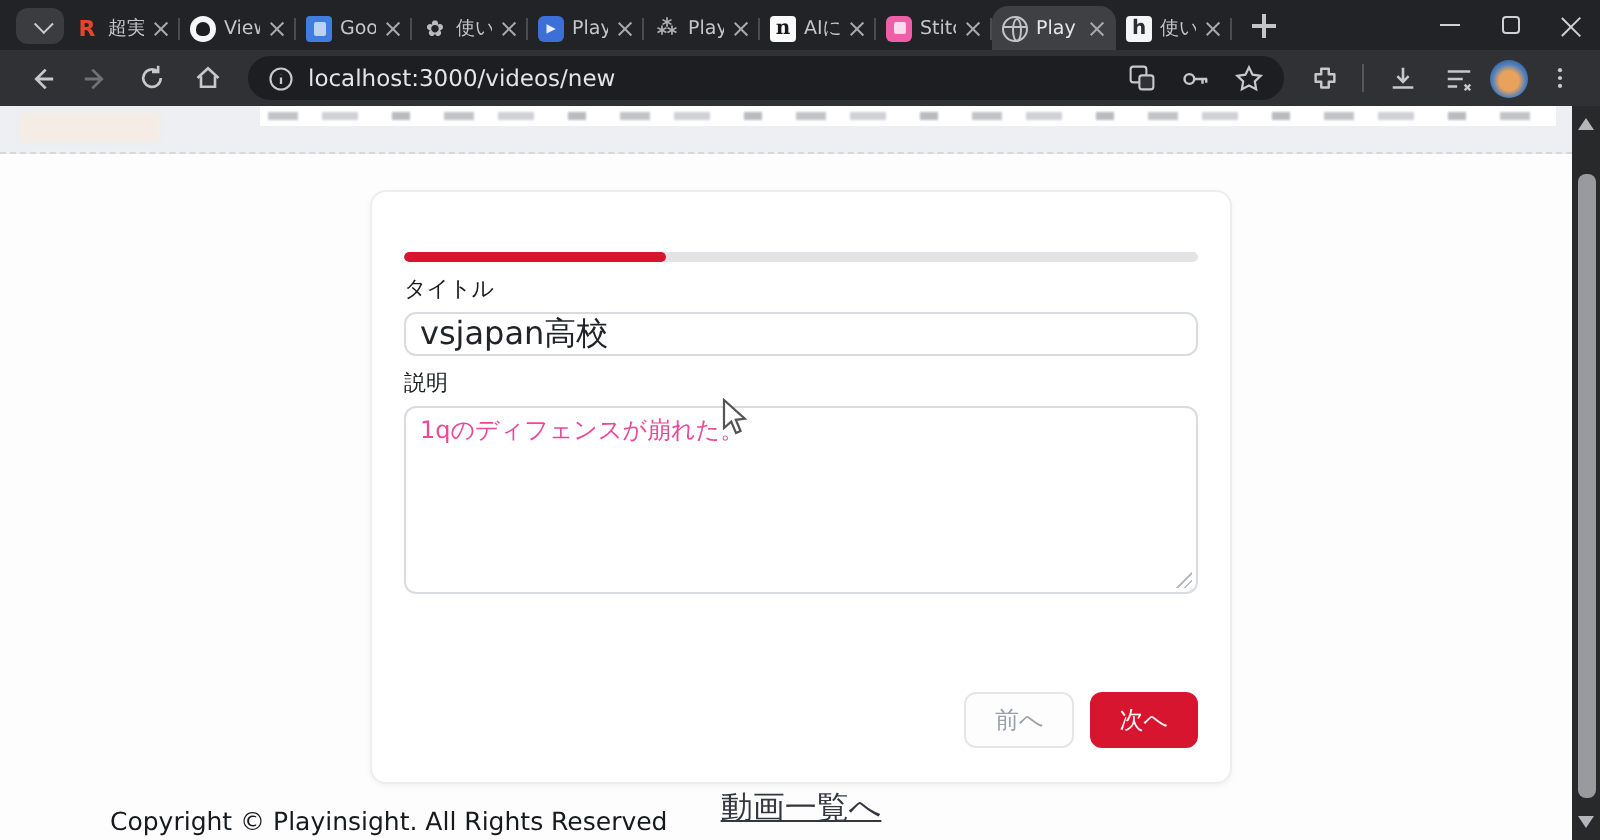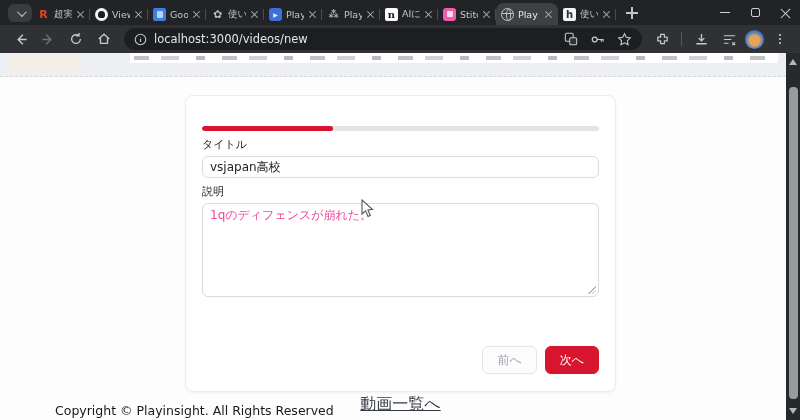--- a/index.html
+++ b/index.html
@@ -64,21 +64,21 @@
   .appnav-links { position:absolute; left:130px; right:8px; top:0; height:10px; background:#ffffff; }
   .appnav-links::after { content:""; position:absolute; left:4px; right:4px; top:3px; height:4px; opacity:.55; filter:blur(.4px);
     background:repeating-linear-gradient(90deg,#8f9398 0 15px,transparent 15px 27px,#a9adb2 27px 45px,transparent 45px 62px,#80848a 62px 71px,transparent 71px 88px); }
 
   
   .card { position:absolute; left:185px; top:42px; width:431px; height:297px; background:#fff; border:1px solid #ecedef; border-radius:8px; box-shadow:0 1px 3px rgba(0,0,0,.05); padding:14px 16px; }
   .card h1 { font-size:15px; font-weight:bold; color:#131519; }
   .progress { margin-top:16px; height:5px; border-radius:3px; background:#e4e4e7; overflow:hidden; }
   .progress-fill { display:block; height:100%; background:#d7152e; border-radius:3px; }
   .field-label { display:block; margin-top:6px; font-size:11px; color:#1a1d21; }
-  .txt-input { width:100%; height:22px; margin-top:4px; font-size:12px; font-family:inherit; color:#202327; padding:0 7px; border:1px solid #d8dbe0; border-radius:6px; background:#fff; outline:none; }
+  .txt-input { width:100%; height:22px; margin-top:4px; font-size:16px; font-family:inherit; color:#202327; padding:0 7px; border:1px solid #d8dbe0; border-radius:6px; background:#fff; outline:none; }
   .ta-wrap { position:relative; margin-top:4px; }
   .txt-area { width:100%; height:94px; font-size:12px; font-family:inherit; color:#ec4899; padding:3px 7px; border:1px solid #d8dbe0; border-radius:6px; background:#fff; resize:none; outline:none; display:block; }
   .ta-grip { position:absolute; right:3px; bottom:3px; width:8px; height:8px;
     background:linear-gradient(135deg,transparent 0 50%,#b9bcc0 50% 58%,transparent 58% 72%,#b9bcc0 72% 80%,transparent 80%); }
   .btn-row { margin-top:12px; display:flex; justify-content:flex-end; gap:8px; }
   .btn { height:28px; padding:0 14px; font-size:12px; font-family:inherit; border-radius:6px; display:flex; align-items:center;margin-top:37px; }
   .btn-prev { background:#fdfdfd; border:1px solid #e4e6ea; color:#9ba1a9; }
   .btn-next { background:#d7152e; border:1px solid #d7152e; color:#fff; }
   .link-row { margin-top:20px; text-align:center; }
   .list-link { font-size:16px; color:#33383f; text-decoration:underline; }

